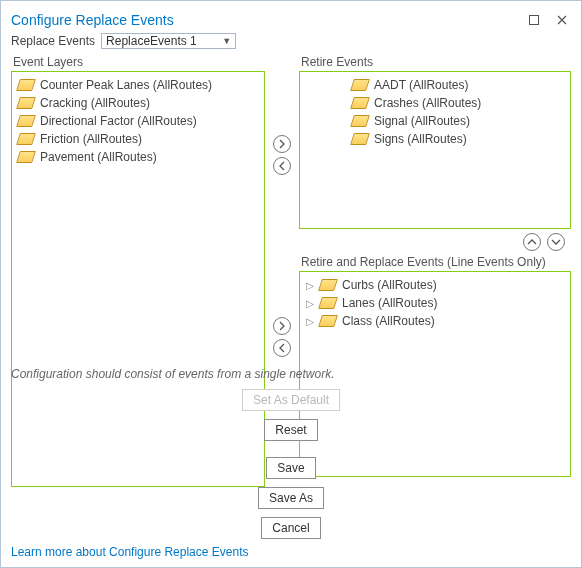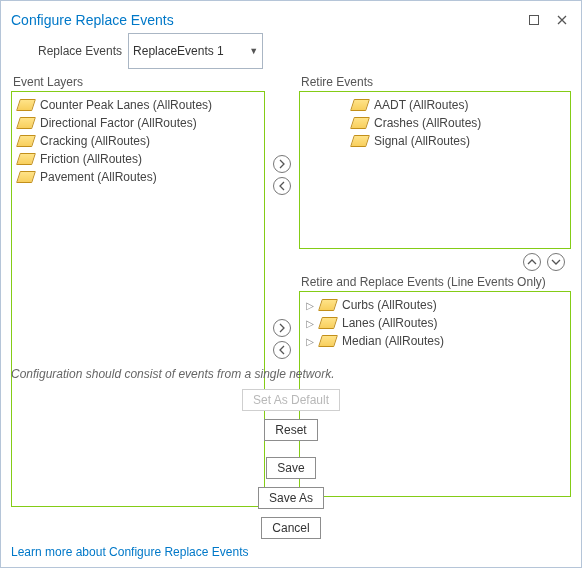--- a/index.html
+++ b/index.html
@@ -44,28 +44,27 @@
     justify-content: center;
     color: #555;
     font-size: 14px;
     cursor: pointer;
   }
   .toprow {
     display: flex;
     align-items: center;
     padding: 4px 10px 6px 10px;
     gap: 6px;
-    margin-left: 27px;
   }
   .toprow label { color: #444; }
   .combo {
     display: flex;
     align-items: center;
     border: 1px solid #aab6c4;
-    height: 36px;
+    height: 16px;
     width: 135px;
     padding: 0 4px;
     background: #fff;
     position: relative;
   }
   .combo span.val { flex: 1; color: #333; font-size: 12px; }
   .combo .caret {
     font-size: 9px;
     color: #555;
   }
@@ -218,25 +217,25 @@
 
     <div class="leftcol">
       <div class="section-label">Event Layers</div>
       <div class="listbox tall" id="list-eventLayers">
           <div class="item">
             <span class="layer-icon"></span>
             <span>Counter Peak Lanes (AllRoutes)</span>
           </div>
           <div class="item">
             <span class="layer-icon"></span>
+            <span>Cracking (AllRoutes)</span>
+          </div>
+          <div class="item">
+            <span class="layer-icon"></span>
             <span>Directional Factor (AllRoutes)</span>
-          </div>
-          <div class="item">
-            <span class="layer-icon"></span>
-            <span>Cracking (AllRoutes)</span>
           </div>
           <div class="item">
             <span class="layer-icon"></span>
             <span>Friction (AllRoutes)</span>
           </div>
           <div class="item">
             <span class="layer-icon"></span>
             <span>Pavement (AllRoutes)</span>
           </div>
         </div>
@@ -278,20 +277,24 @@
             <span>AADT (AllRoutes)</span>
           </div>
           <div class="item">
             <span class="layer-icon"></span>
             <span>Crashes (AllRoutes)</span>
           </div>
           <div class="item">
             <span class="layer-icon"></span>
             <span>Signal (AllRoutes)</span>
           </div>
+          <div class="item">
+            <span class="layer-icon"></span>
+            <span>Signs (AllRoutes)</span>
+          </div>
         </div>
 
       <div class="updown-row">
         <div class="circlebtn">
           <svg width="10" height="10" viewBox="0 0 10 10">
               <path d="M1 7 L5 3 L9 7" fill="none" stroke="#555" stroke-width="1.3"></path>
             </svg>
         </div>
         <div class="circlebtn">
           <svg width="10" height="10" viewBox="0 0 10 10">
@@ -308,21 +311,21 @@
             <span>Curbs (AllRoutes)</span>
           </div>
           <div class="item">
             <span class="exp">▷</span>
             <span class="layer-icon"></span>
             <span>Lanes (AllRoutes)</span>
           </div>
           <div class="item">
             <span class="exp">▷</span>
             <span class="layer-icon"></span>
-            <span>Median (AllRoutes)</span>
+            <span>Class (AllRoutes)</span>
           </div>
         </div>
     </div>
 
   </div>
 
   <div class="hint">Configuration should consist of events from a single network.</div>
 
   <div class="footer">
     <div class="btn disabled">Set As Default</div>

